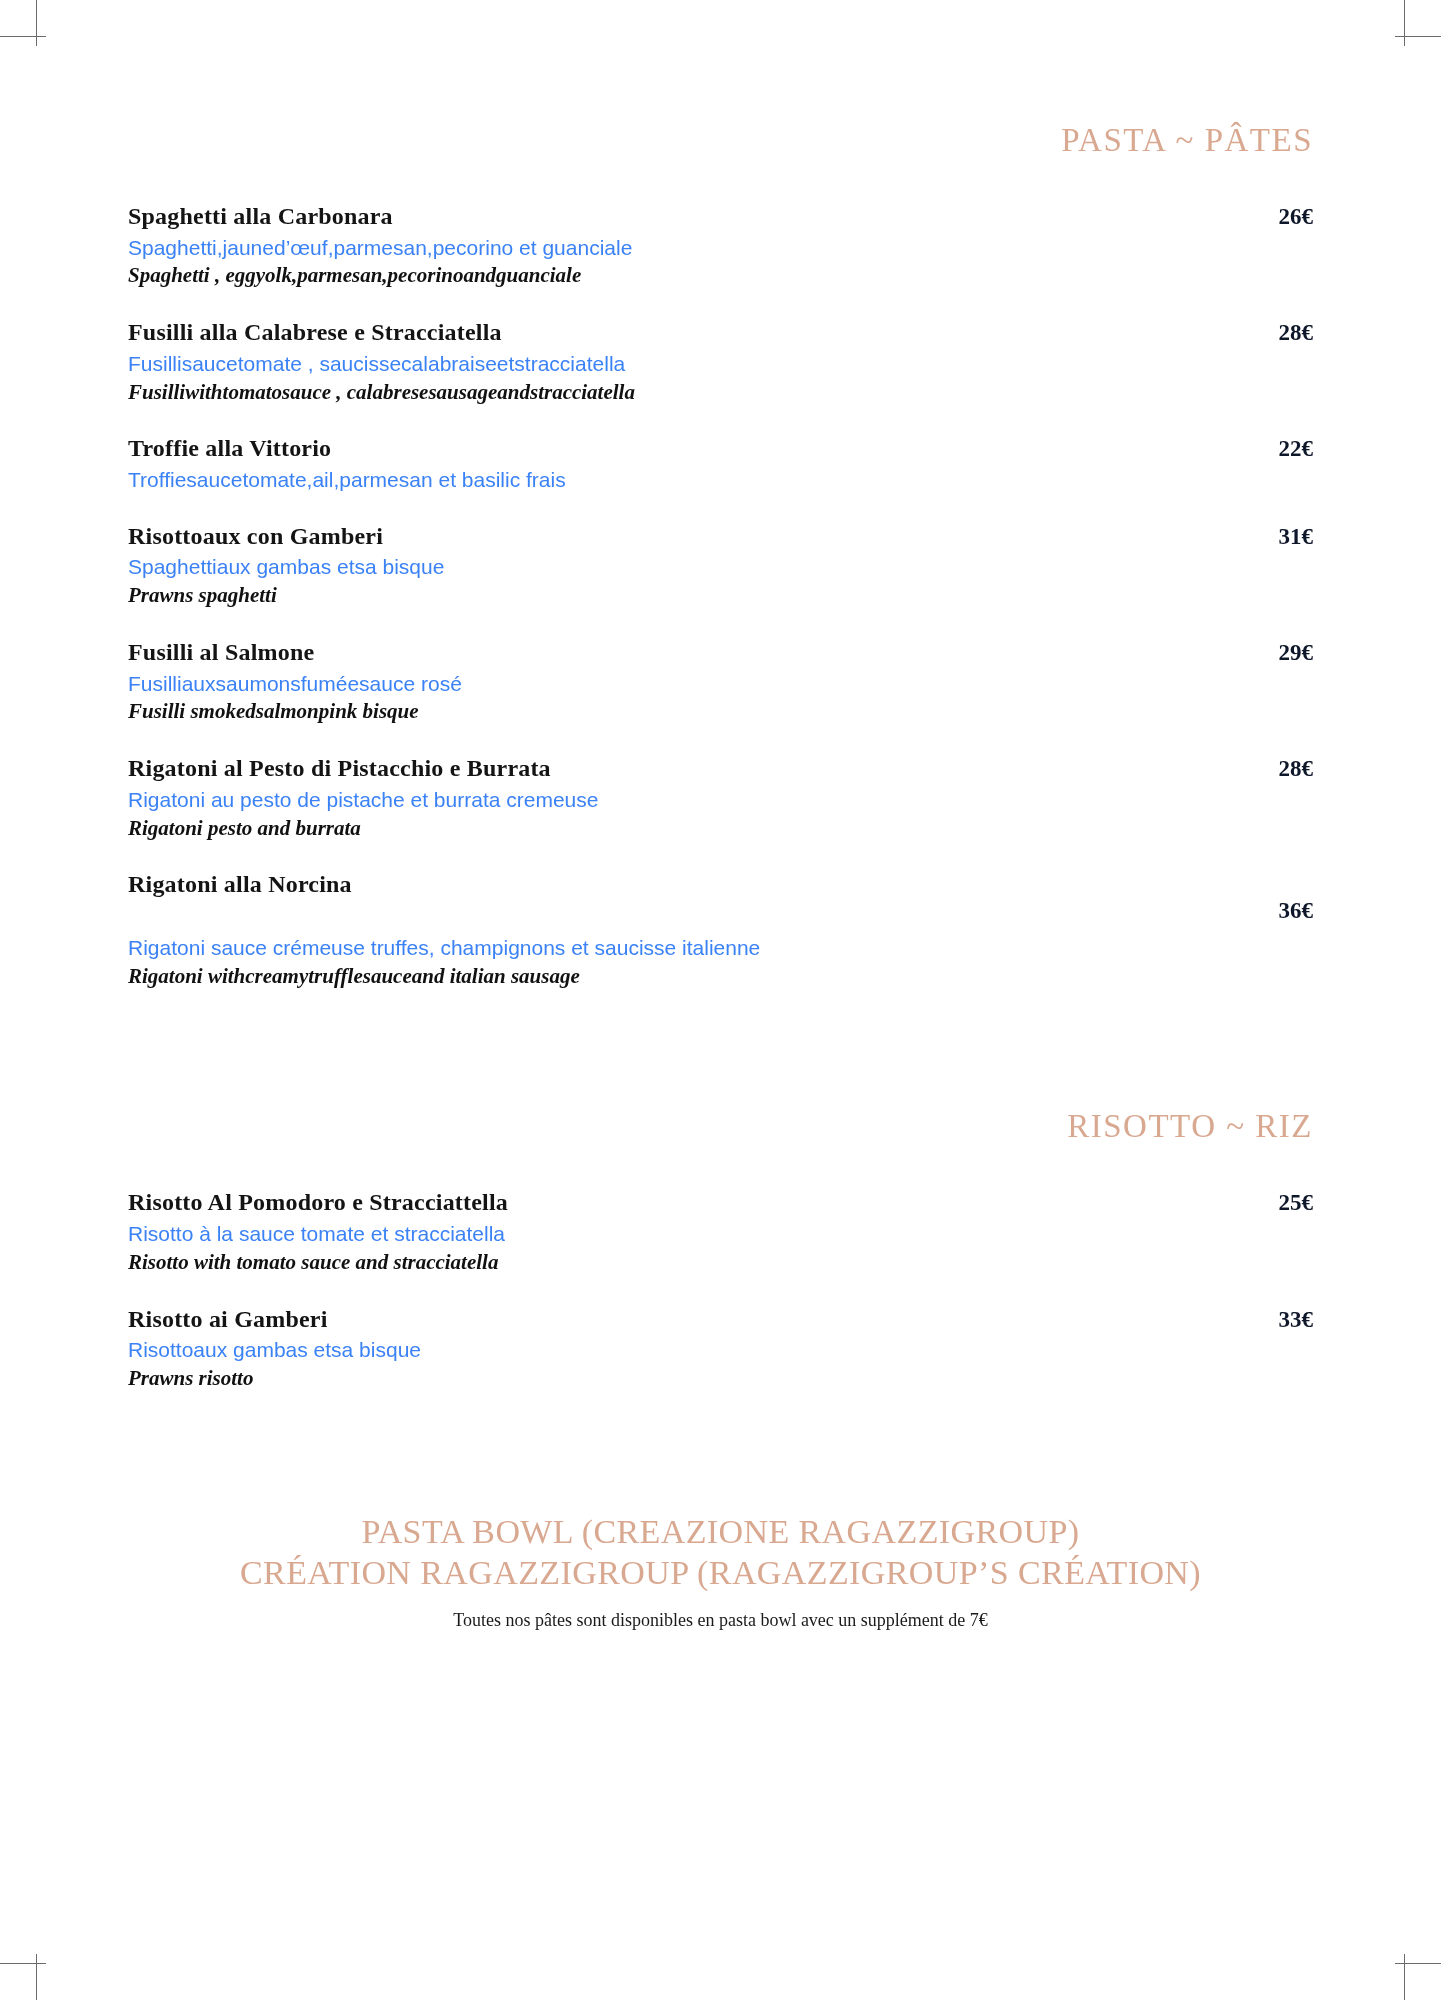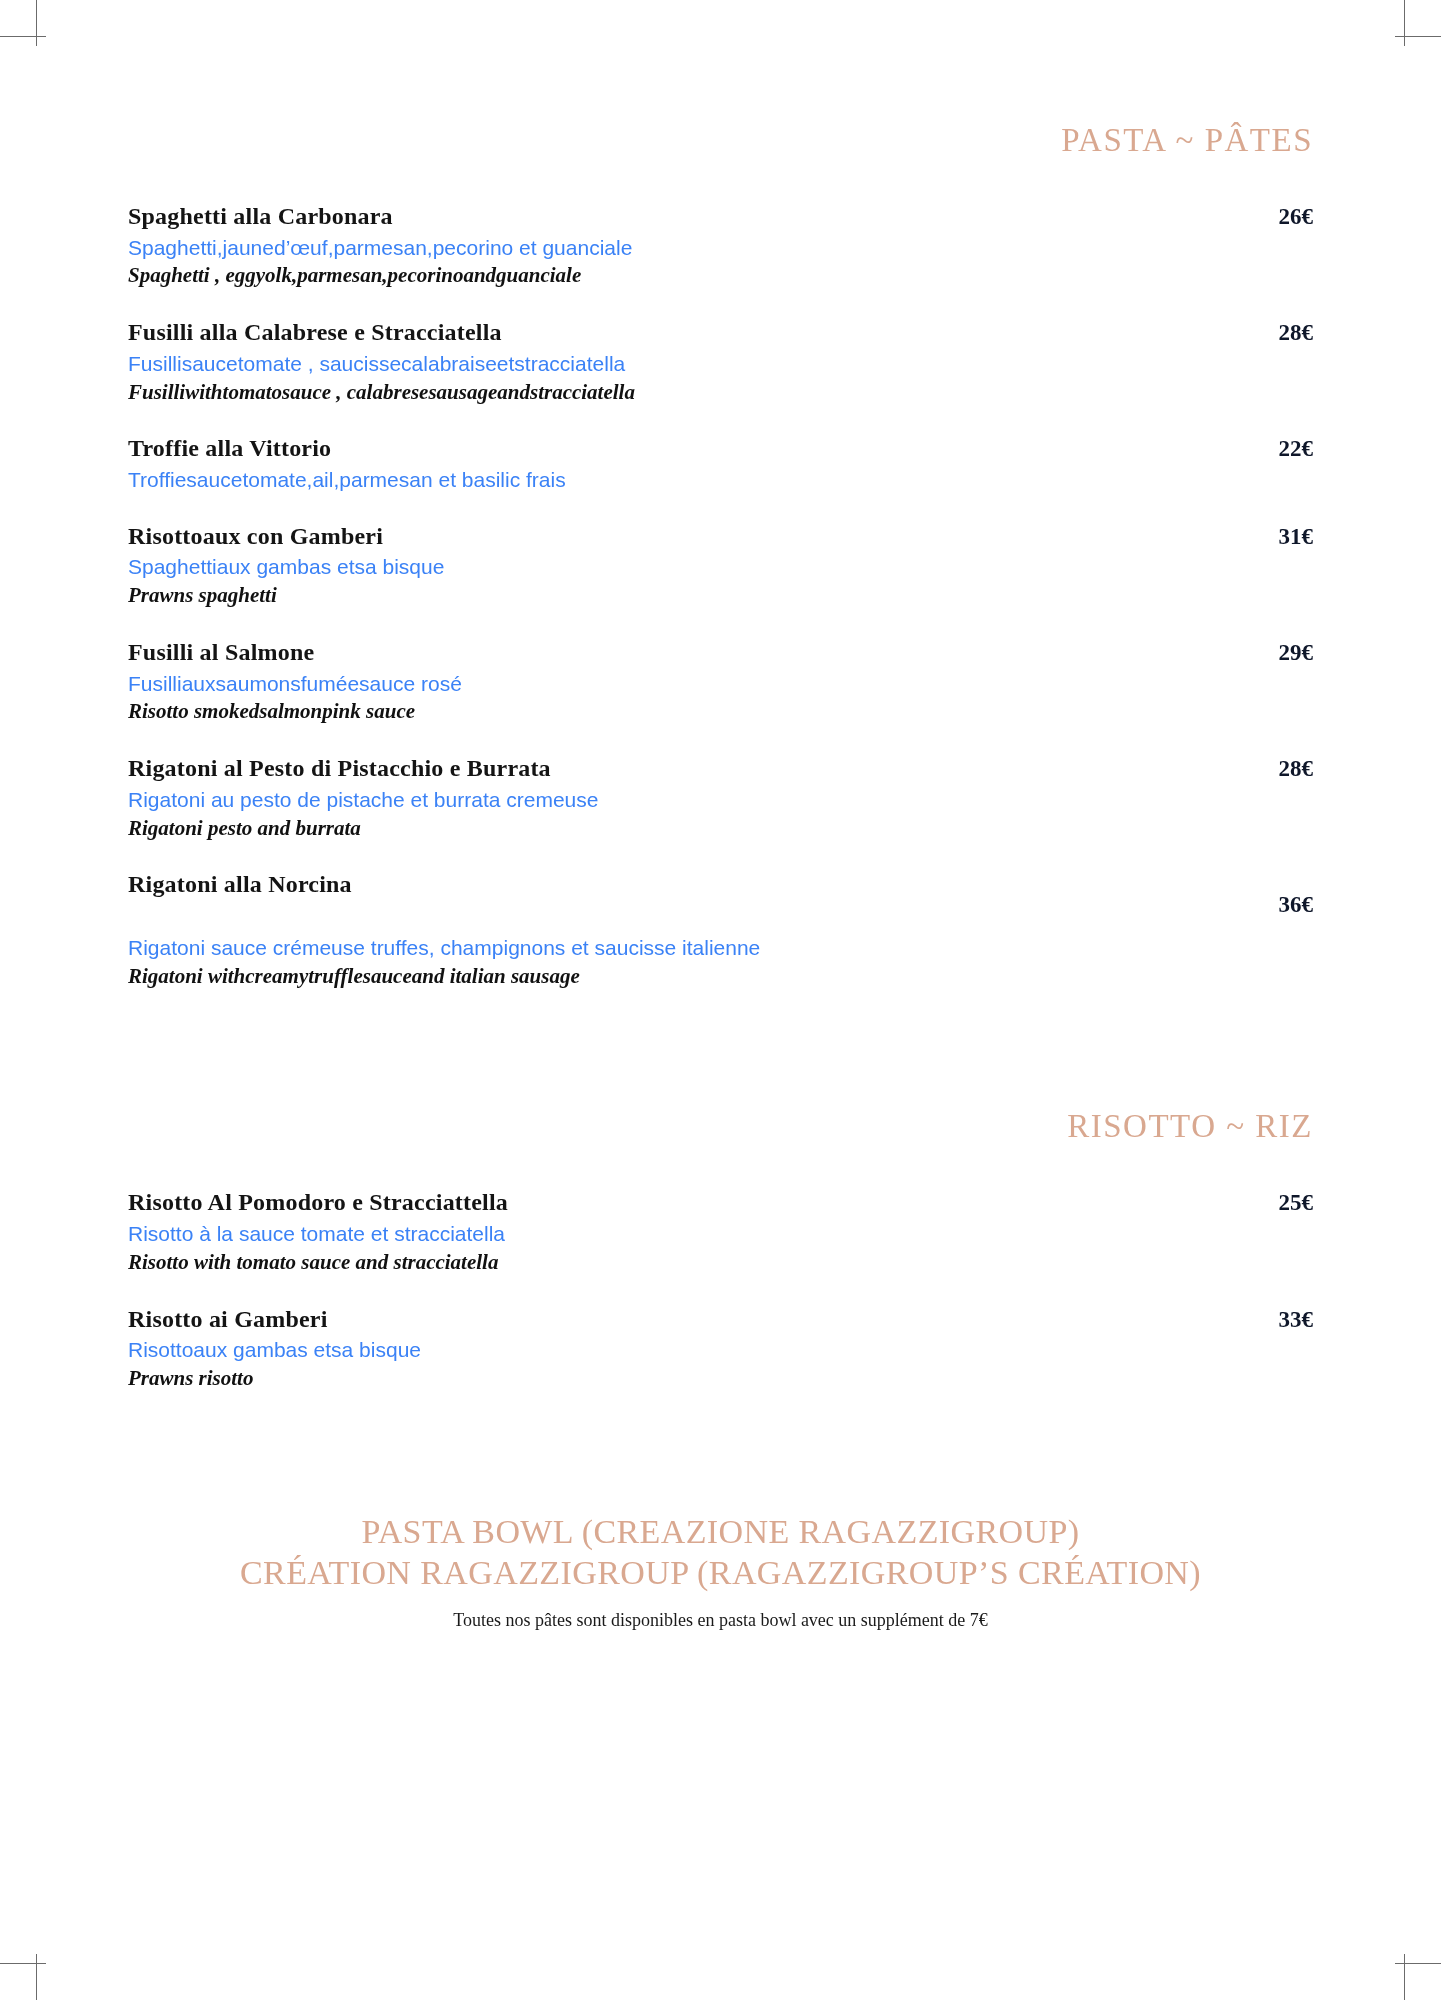--- a/index.html
+++ b/index.html
@@ -90,21 +90,21 @@
     font-style: italic;
     font-weight: bold;
     color: #111111;
     line-height: 1.32;
     margin-top: 1px;
   }
 
   
   .menu-item.price-low .item-price {
     position: relative;
-    top: 20px;
+    top: 26px;
   }
   .menu-item.price-low .item-desc-fr {
     margin-top: 34px;
   }
 
   .footer-block {
     margin-top: 118px;
     text-align: center;
   }
   .footer-line {
@@ -173,21 +173,21 @@
       <div class="item-desc-fr">Spaghettiaux gambas etsa bisque</div>
       <div class="item-desc-en">Prawns spaghetti</div>
     </div>
 
     <div class="menu-item">
       <div class="item-headline">
         <div class="item-name">Fusilli al Salmone</div>
         <div class="item-price">29€</div>
       </div>
       <div class="item-desc-fr">Fusilliauxsaumonsfuméesauce rosé</div>
-      <div class="item-desc-en">Risotto smokedsalmonpink sauce</div>
+      <div class="item-desc-en">Fusilli smokedsalmonpink bisque</div>
     </div>
 
     <div class="menu-item">
       <div class="item-headline">
         <div class="item-name">Rigatoni al Pesto di Pistacchio e Burrata</div>
         <div class="item-price">28€</div>
       </div>
       <div class="item-desc-fr">Rigatoni au pesto de pistache et burrata cremeuse</div>
       <div class="item-desc-en">Rigatoni pesto and burrata</div>
     </div>

